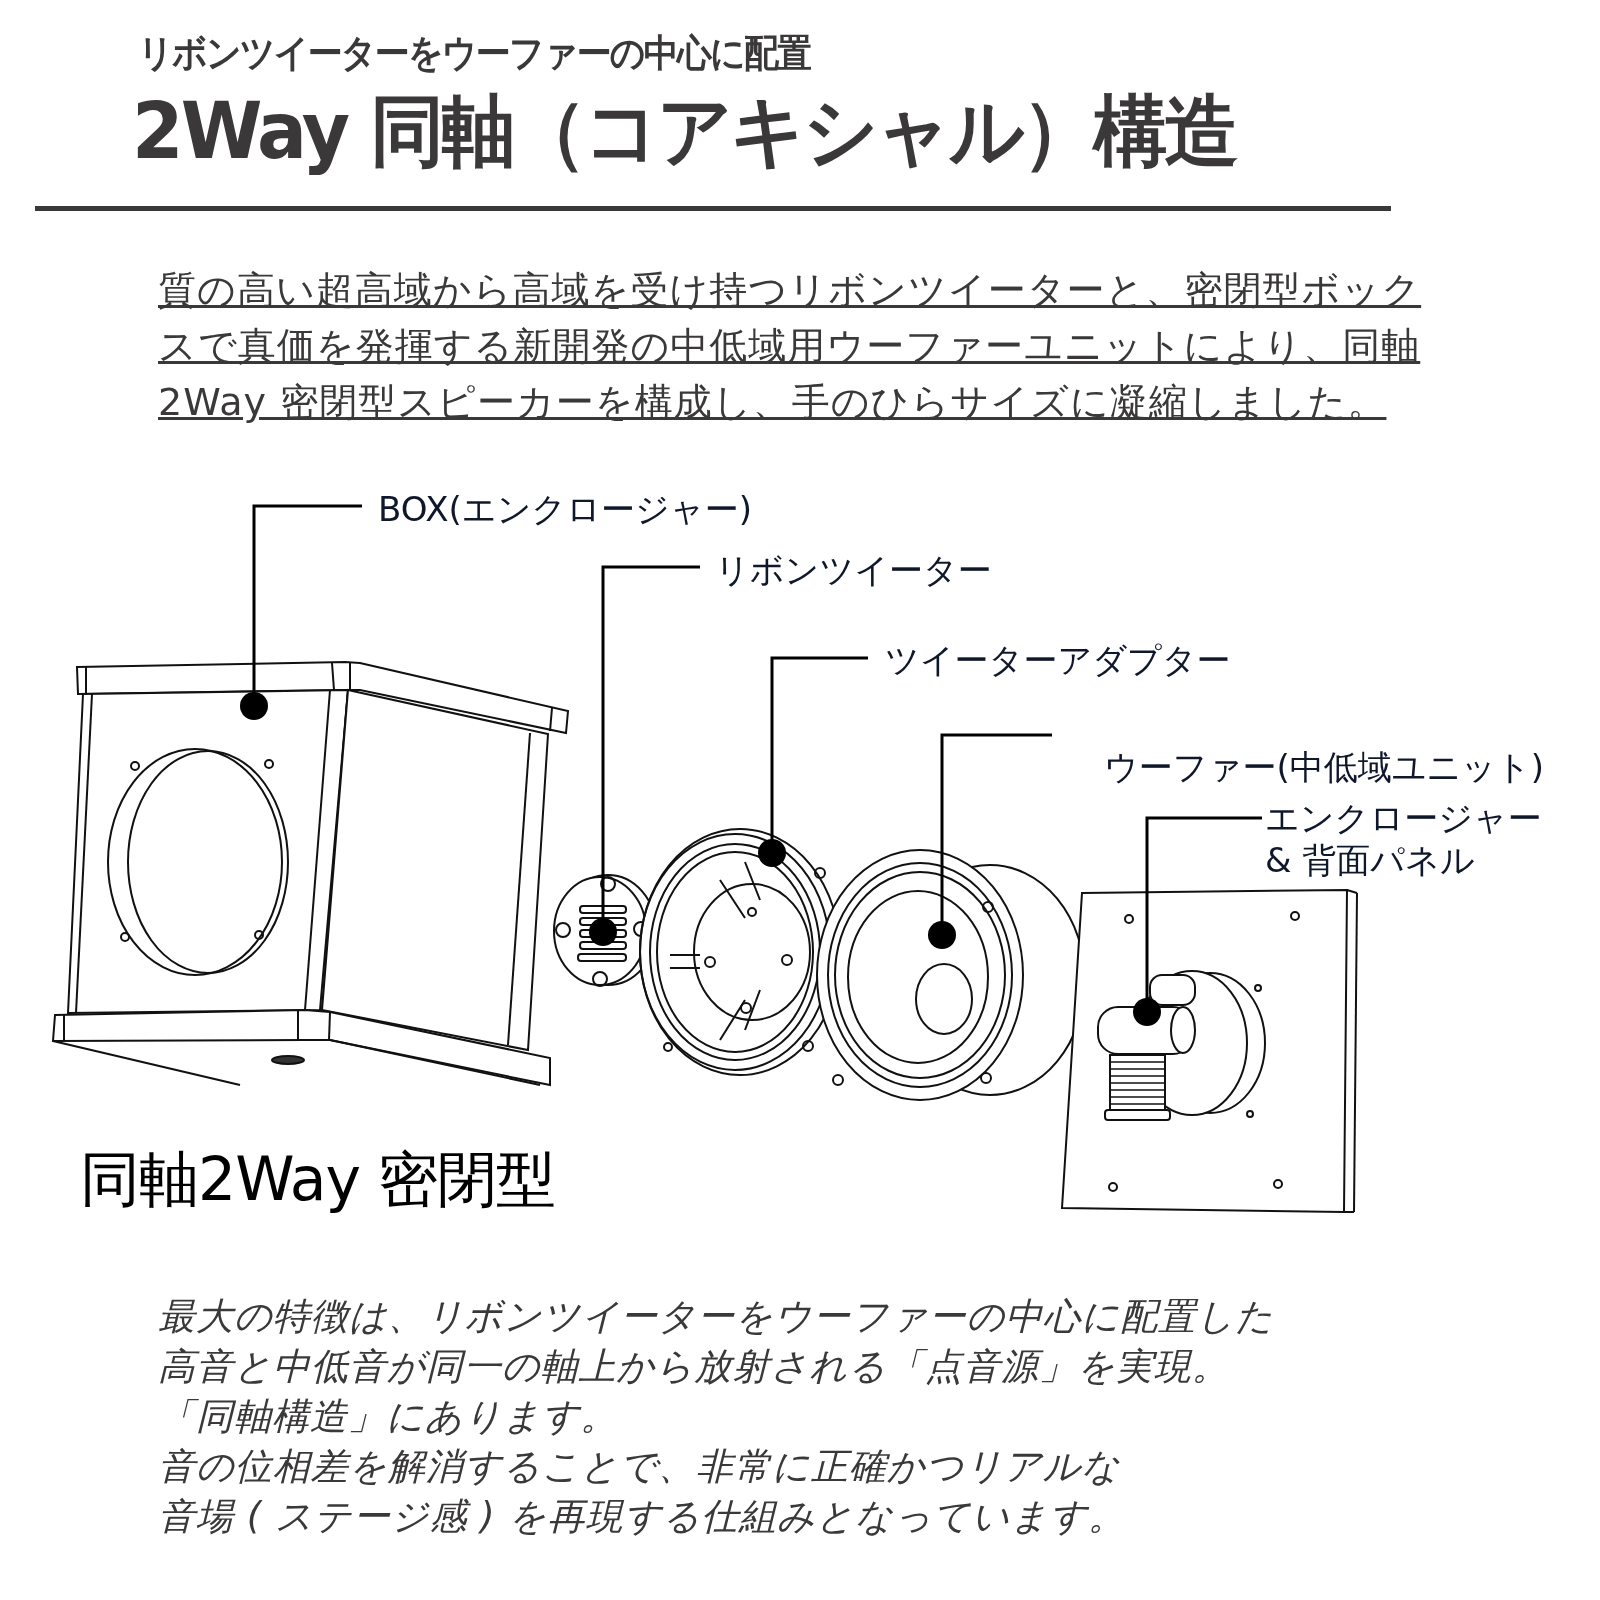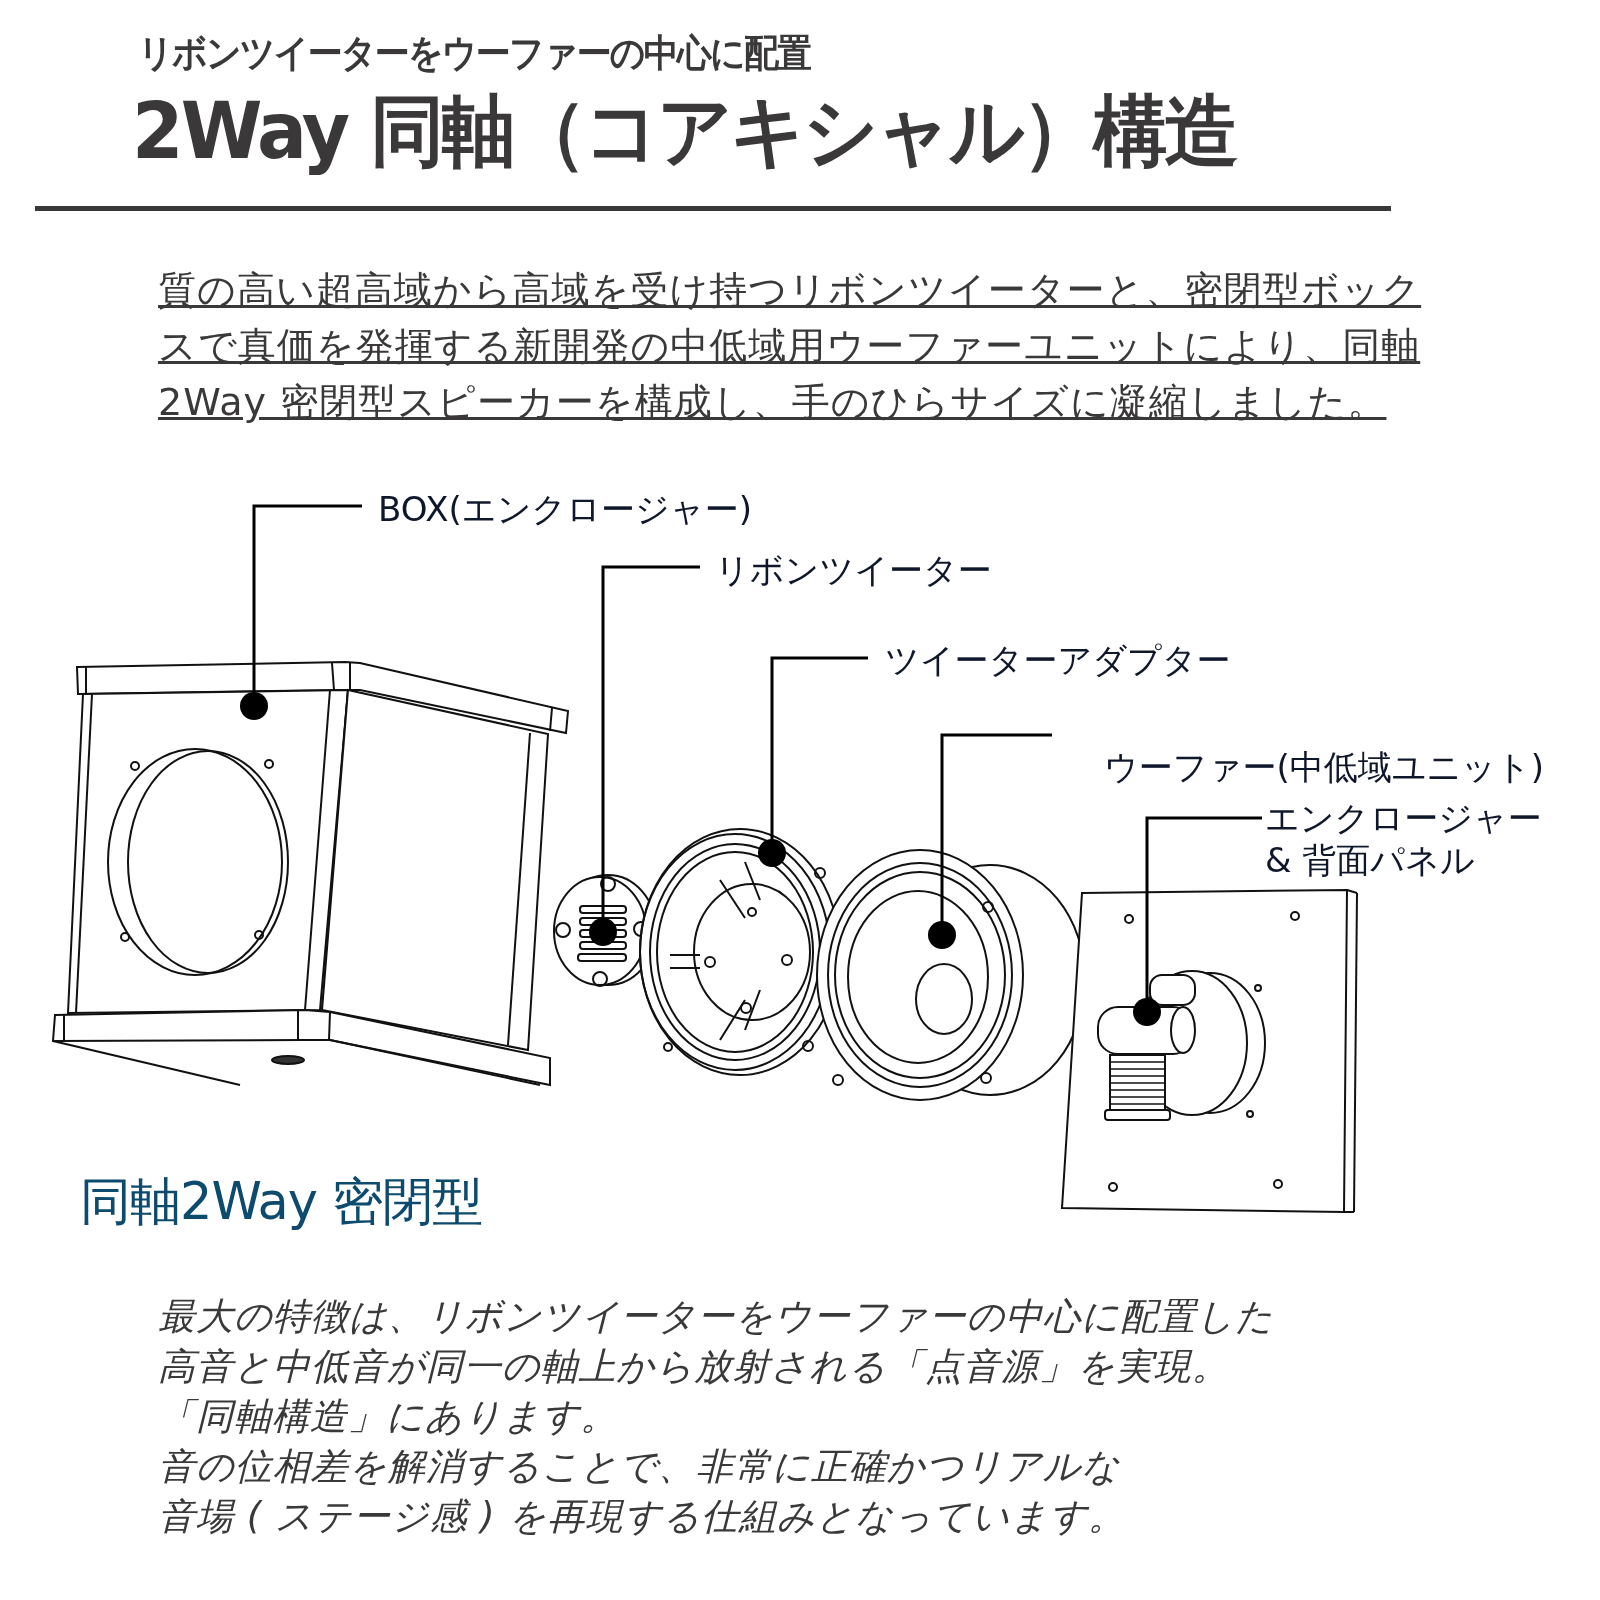--- a/index.html
+++ b/index.html
@@ -9,21 +9,21 @@
   .subtitle { left:138px; top:28px; font-size:38px; font-weight:bold; letter-spacing:-2px;
               color:#3a3838; transform:scaleX(0.92); transform-origin:left top; white-space:nowrap; }
   .title { left:132px; top:80px; font-size:78px; font-weight:bold; letter-spacing:-3px;
            color:#3a3838; white-space:nowrap; transform:scaleX(0.95); transform-origin:left top; }
   .rule { left:35px; top:206px; width:1356px; height:5px; background:#3a3838; }
   .intro { left:158px; top:262px; font-size:38px; line-height:56px; color:#3a3838; white-space:nowrap; letter-spacing:1px;text-decoration:underline; }
   .intro div { height:56px; }
   .label { font-size:34px; color:#0f172a; white-space:nowrap; }
   .label-multi { line-height:42px; }
   .diagram-svg { left:0; top:0; }
-  .big-caption { left:80px; top:1140px; font-size:51px; color:#0c4a6e; white-space:nowrap; letter-spacing:-1px;margin-top:28px; }
+  .big-caption { left:80px; top:1140px; font-size:60px; color:#000000; white-space:nowrap; letter-spacing:-1px; }
   .body2 { left:158px; top:1292px; font-size:37px; line-height:50px; color:#3a3838; white-space:nowrap; letter-spacing:1px;font-style:italic; }
   .body2 div { height:50px; }
 </style>
 </head>
 <body>
 
 <div class="abs subtitle">リボンツイーターをウーファーの中心に配置</div>
 <div class="abs title">2Way 同軸（コアキシャル）構造</div>
 <div class="abs rule"></div>
 

